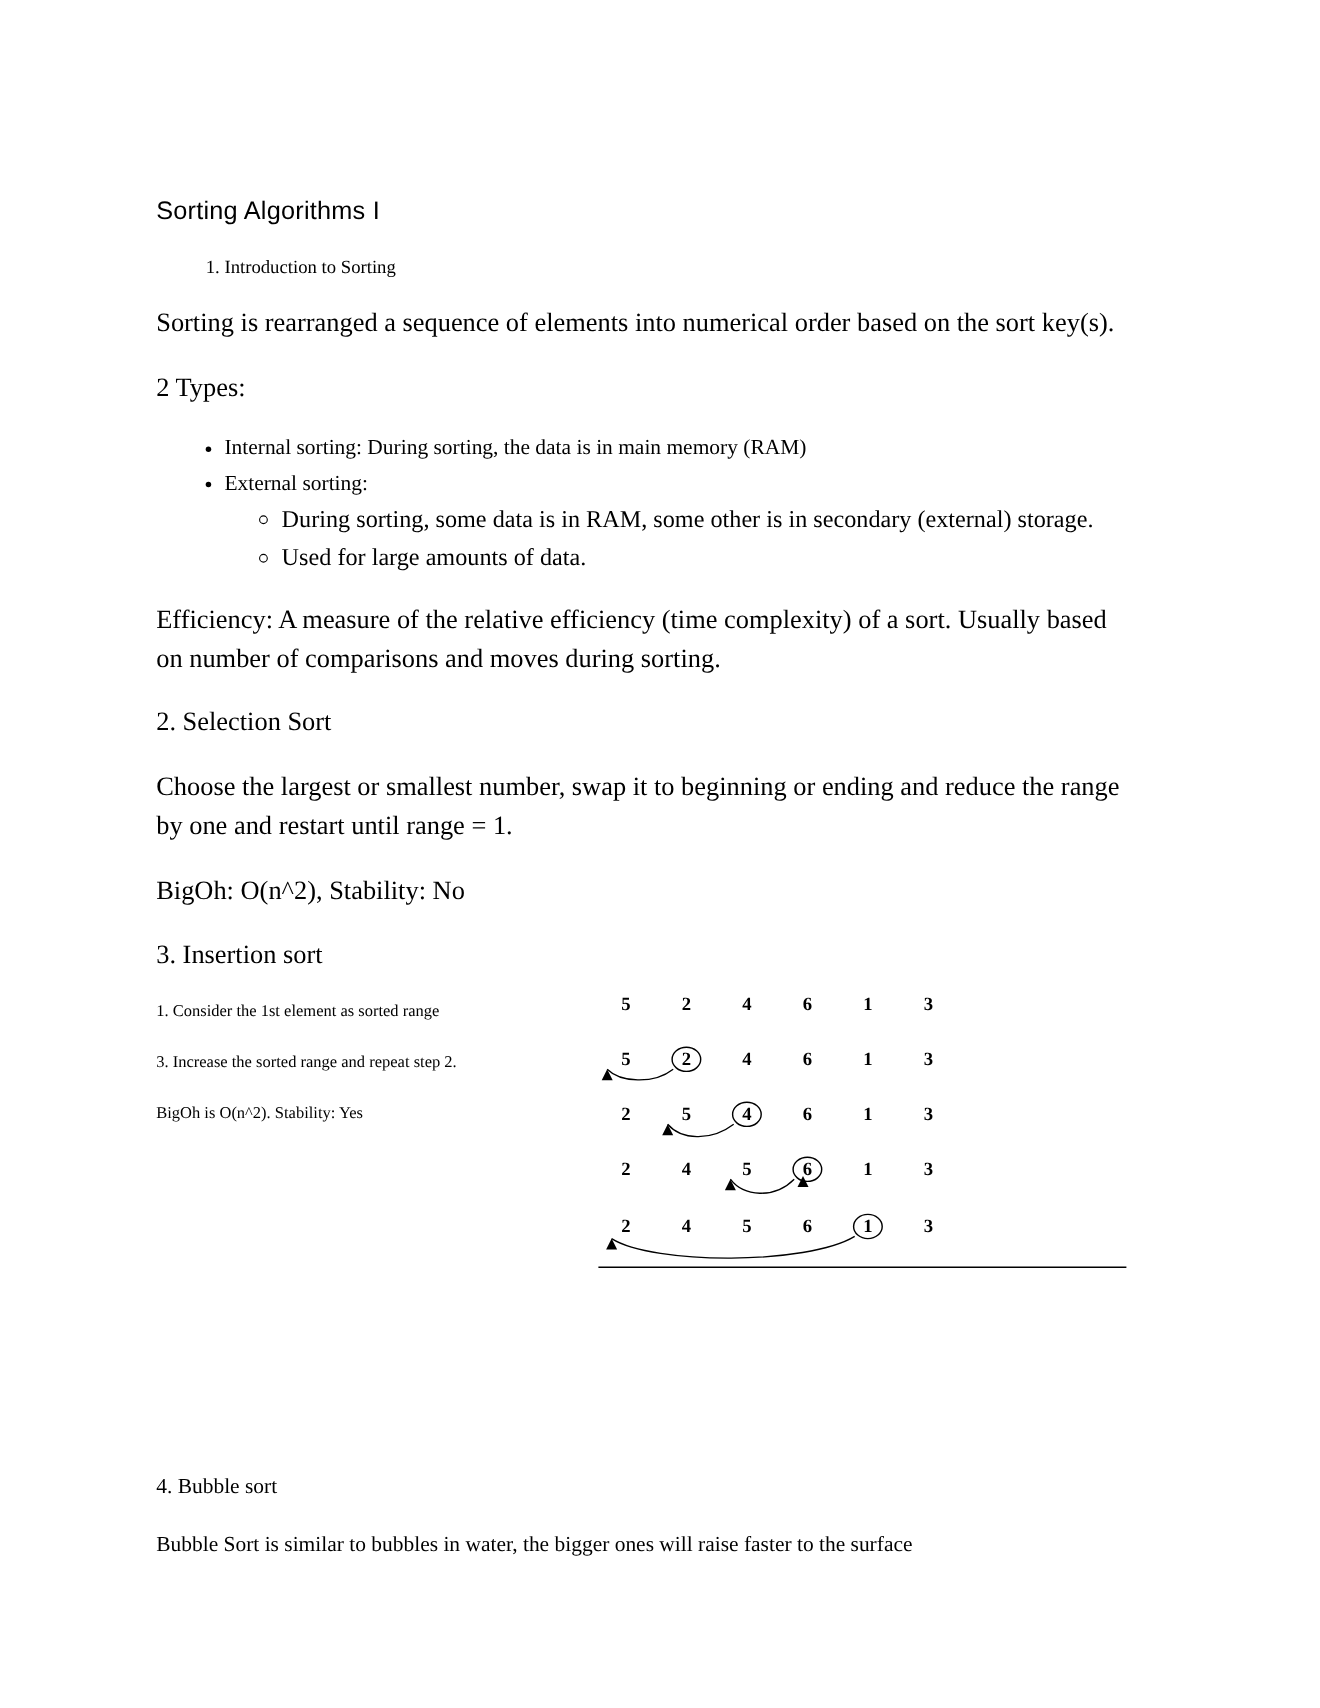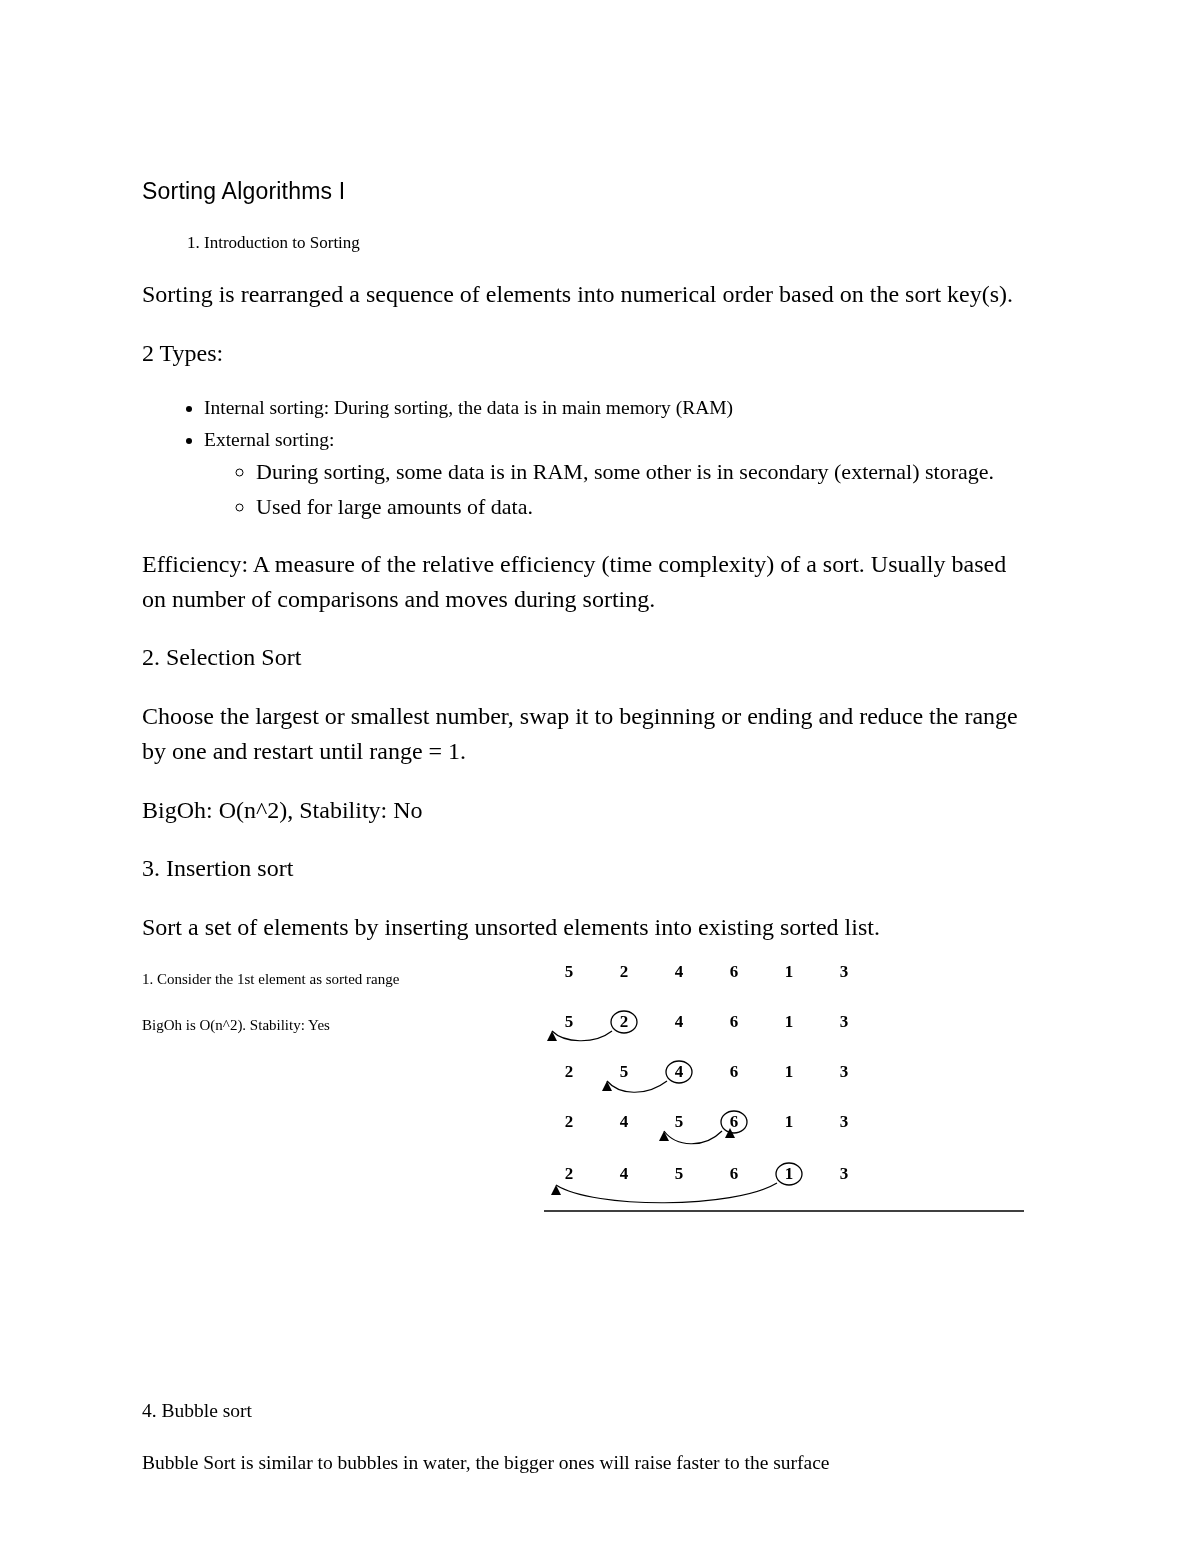--- a/index.html
+++ b/index.html
@@ -131,25 +131,25 @@
     <p class="para">Efficiency: A measure of the relative efficiency (time complexity) of a sort. Usually based on number of comparisons and moves during sorting.</p>
 
     <p class="para">2. Selection Sort</p>
 
     <p class="para">Choose the largest or smallest number, swap it to beginning or ending and reduce the range by one and restart until range = 1.</p>
 
     <p class="para">BigOh: O(n^2), Stability: No</p>
 
     <p class="para">3. Insertion sort</p>
 
-    <p class="para">Sort a set of elements by inserting unsorted elements into existing sorted list.</p>
 
     <div class="two-col">
       <div class="left-col">
         <p>1. Consider the 1st element as sorted range</p>
+        <p>3. Increase the sorted range and repeat step 2.</p>
         <p>BigOh is O(n^2). Stability: Yes</p>
       </div>
 
       <div class="figure">
         <svg width="500" height="300" viewBox="0 0 500 300" xmlns="http://www.w3.org/2000/svg">
           <g font-family="Liberation Serif, serif" font-size="17" font-weight="bold" fill="#000" text-anchor="middle">
 
             <text x="35" y="30">5</text>
             <text x="90" y="30">2</text>
             <text x="145" y="30">4</text>

